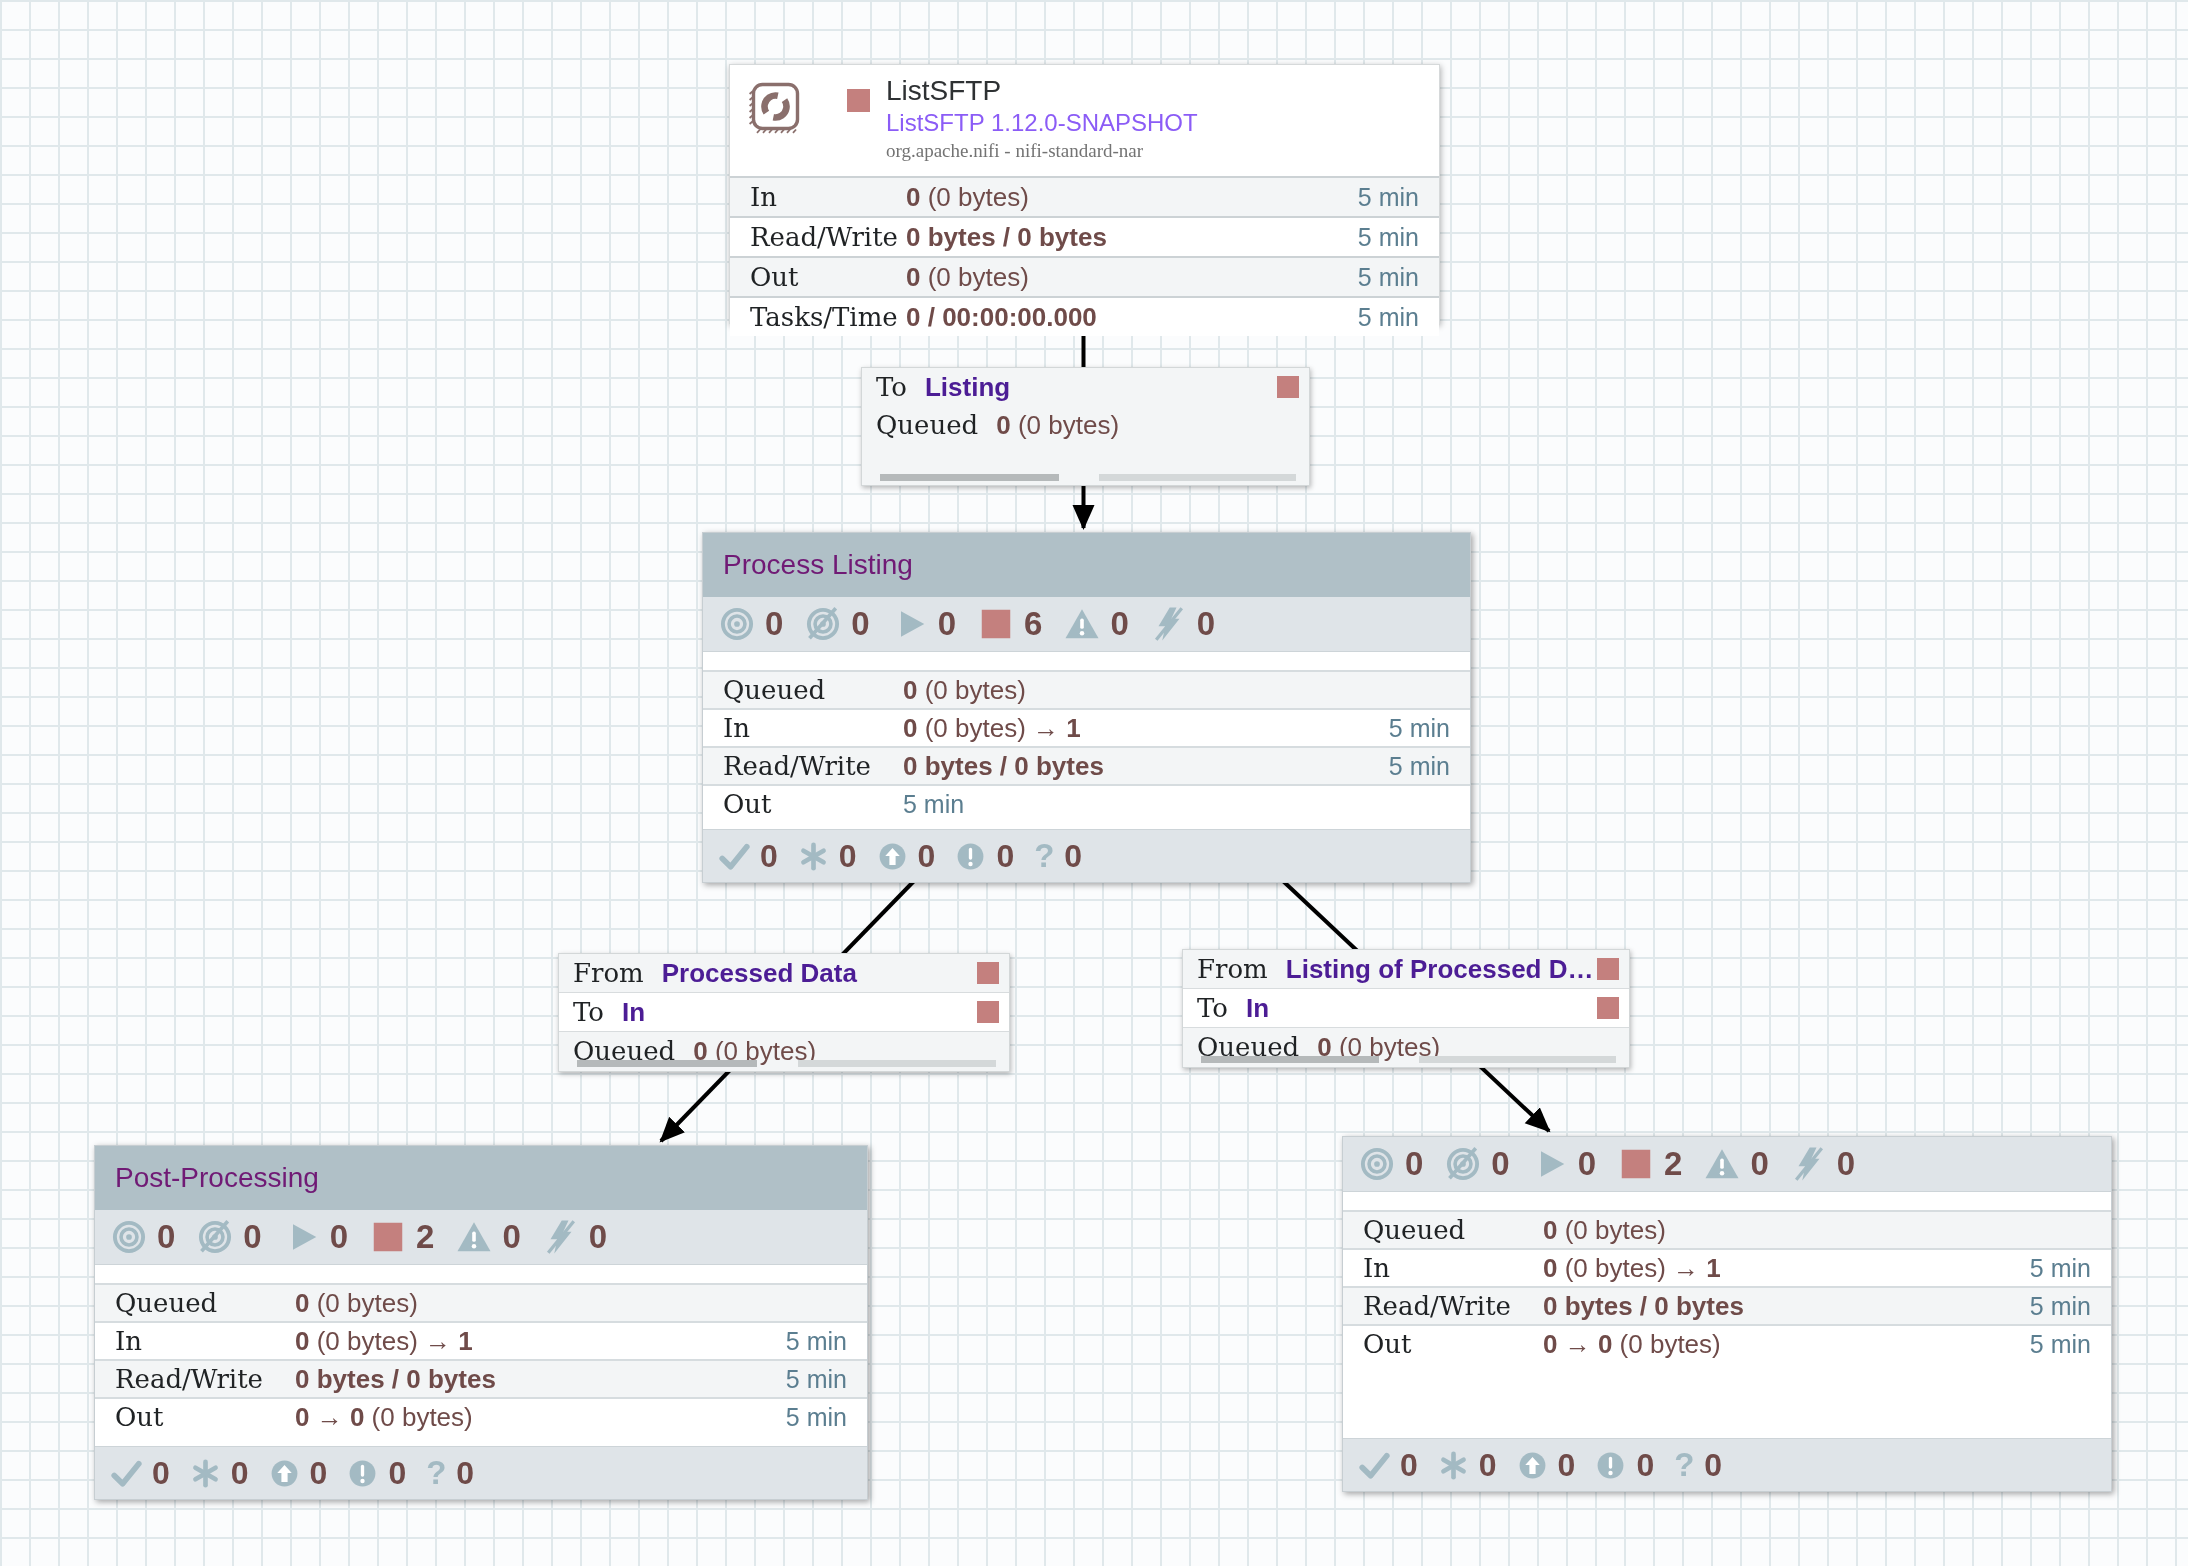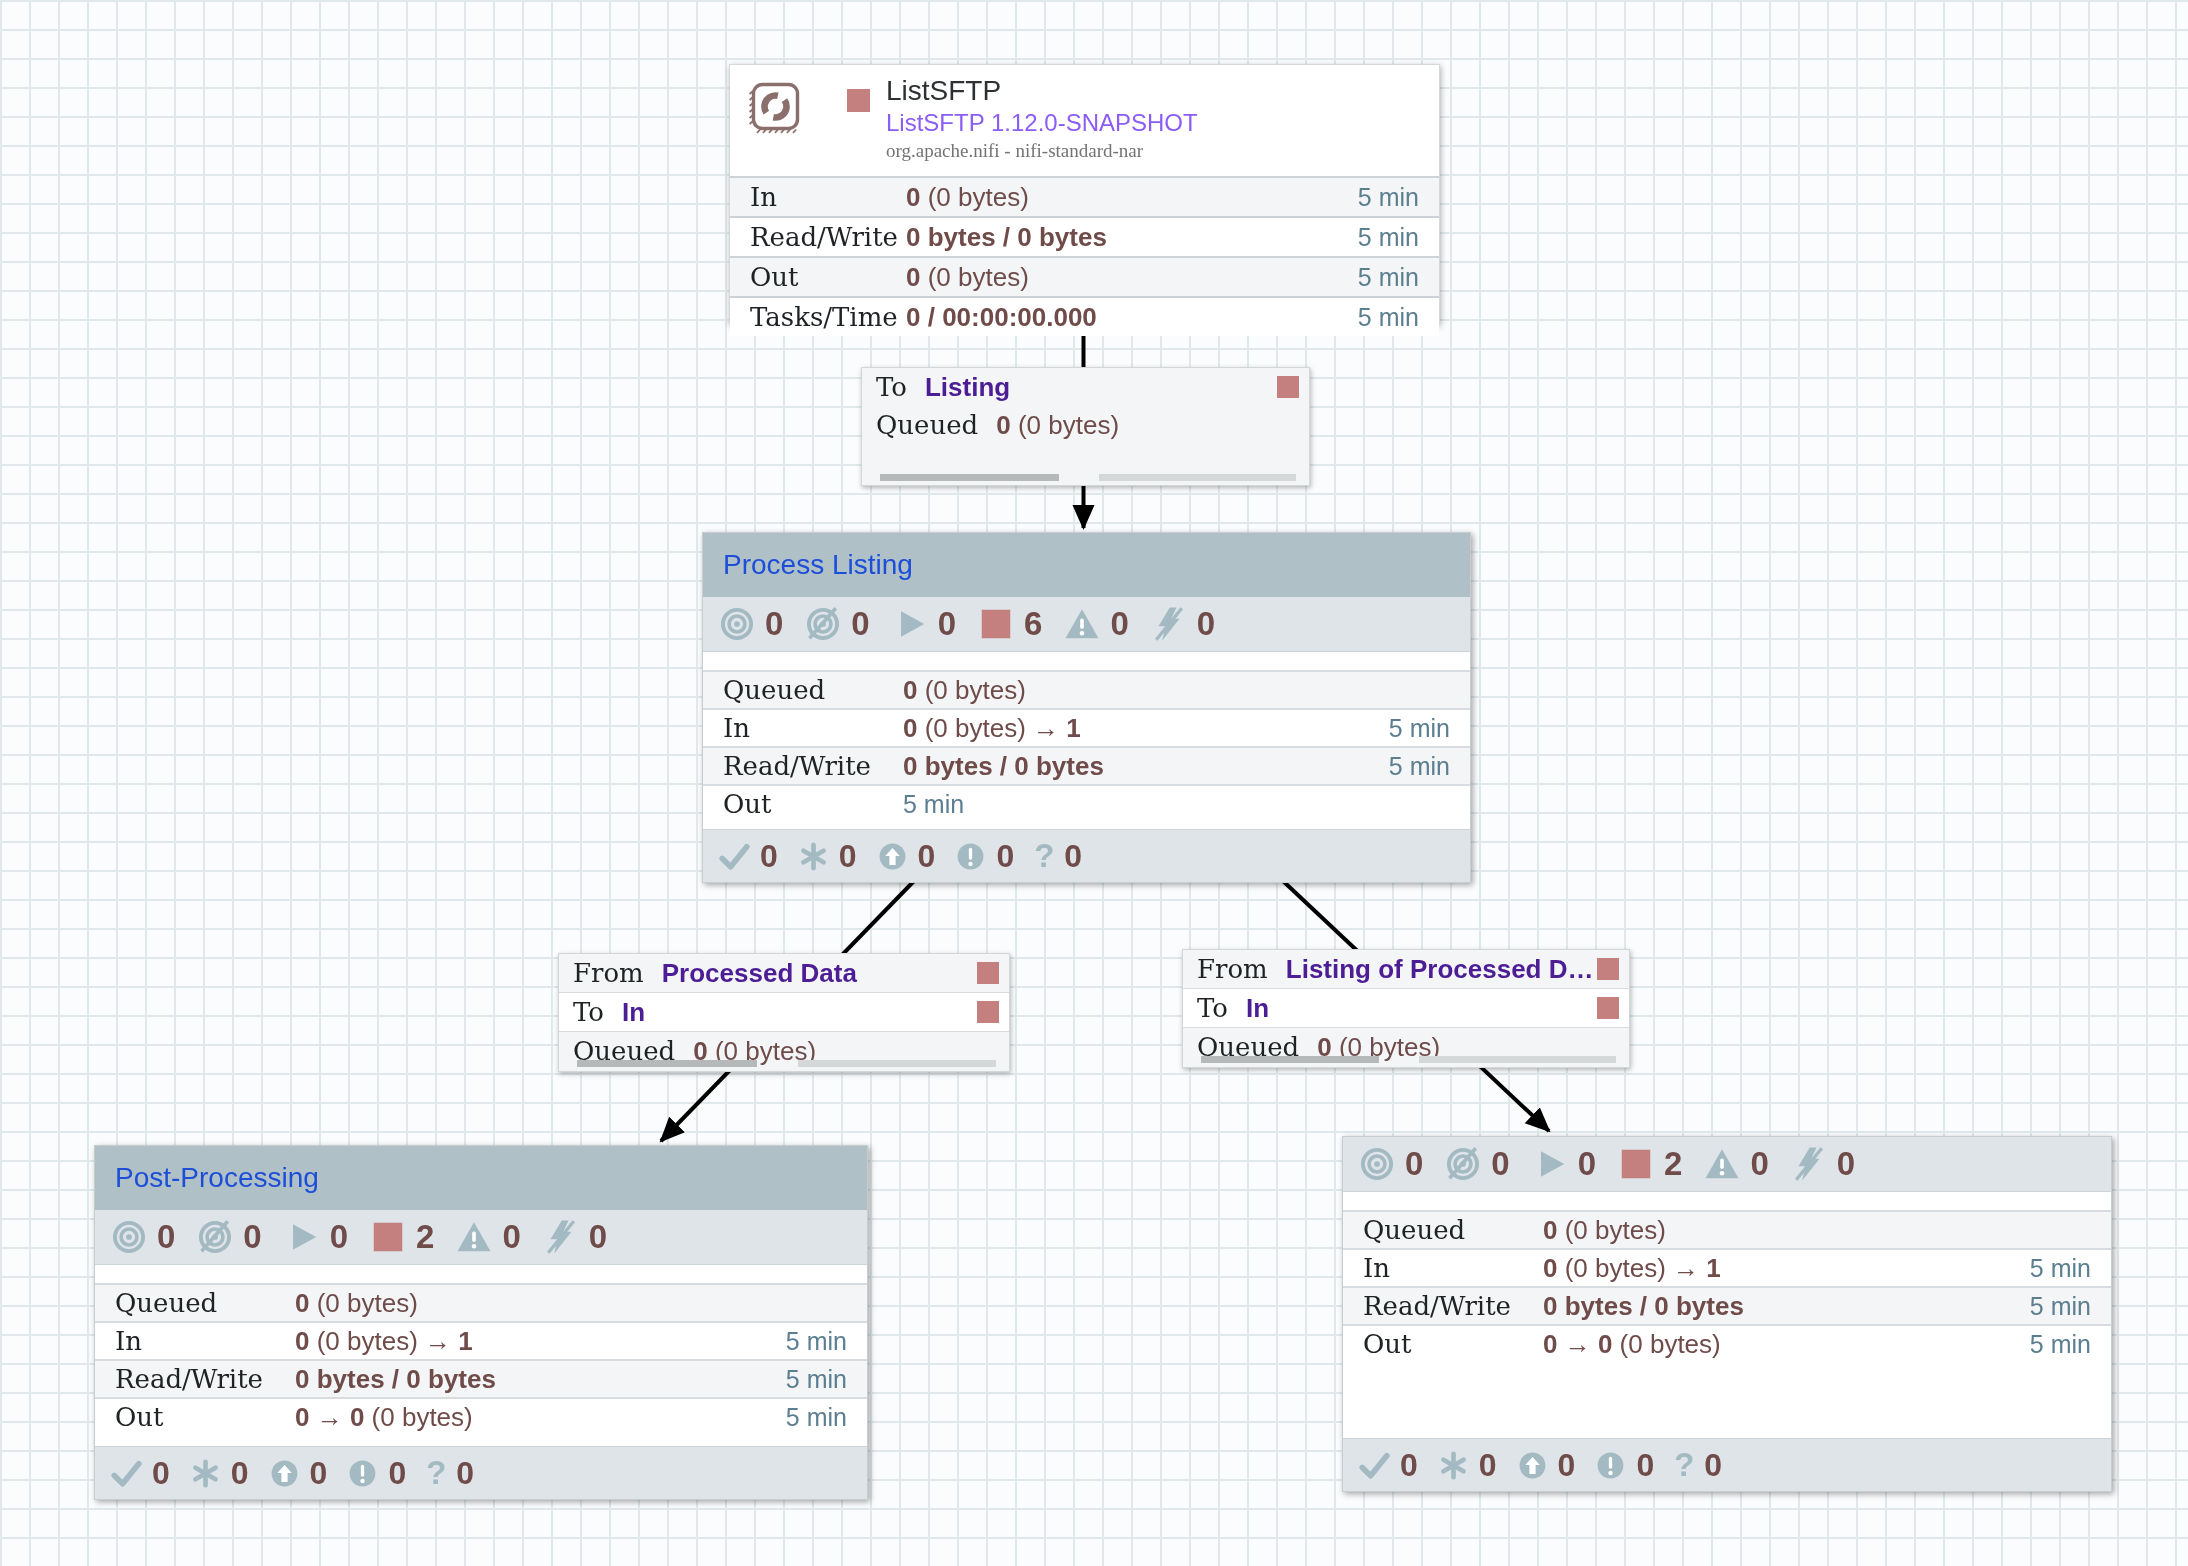--- a/index.html
+++ b/index.html
@@ -37,21 +37,21 @@
   .c-row .k{font-family:"DejaVu Serif",serif;color:#1f2224;margin-right:18px;}
   .c-row .v{font-weight:700;color:#4c1d95;}
   .c-row .vq{color:#6f4b49;}
   .c-sq{position:absolute;right:10px;top:8px;width:22px;height:22px;background:#c4807e;}
   .bars{position:absolute;left:0;right:0;bottom:4px;height:7px;}
   .bar1{position:absolute;left:4%;width:40%;height:7px;background:#b5b9ba;}
   .bar2{position:absolute;left:53%;width:44%;height:7px;background:#d4d8d9;}
 
   
   .pg{background:#fff;border:1px solid #c7ced2;box-shadow:2px 2px 6px rgba(0,0,0,.35);display:flex;flex-direction:column;}
-  .pg-header{height:64px;flex:none;background:#b0c0c7;display:flex;align-items:center;padding:0 20px;font-size:28px;color:#1d4ed8;}
+  .pg-header{height:64px;flex:none;background:#b0c0c7;display:flex;align-items:center;padding:0 20px;font-size:28px;color:#701a75;}
   .pg-badges{height:54px;flex:none;background:#dfe4e8;display:flex;align-items:center;padding:0 16px;border-bottom:1px solid #cdd4d8;}
   .pg-spacer{height:18px;flex:none;background:#fff;}
   .pg-row{height:36px;flex:none;display:flex;align-items:center;padding:0 20px;font-size:26px;border-top:2px solid #d6dcdf;background:#fff;}
   .pg-row.alt{background:#f3f5f6;}
   .pg-row .k{width:180px;flex:none;font-family:"DejaVu Serif",serif;color:#202325;}
   .pg-row .v{flex:1;color:#6f4b49;}
   .pg-row .w{color:#5b7e90;font-size:25px;}
   .pg-footer{margin-top:auto;height:52px;flex:none;background:#dfe4e8;display:flex;align-items:center;padding:0 16px;border-top:1px solid #cdd4d8;}
   .bi{width:36px;height:36px;color:#a3bac3;flex:none;}
   .bi.red{color:#c4807e;}

